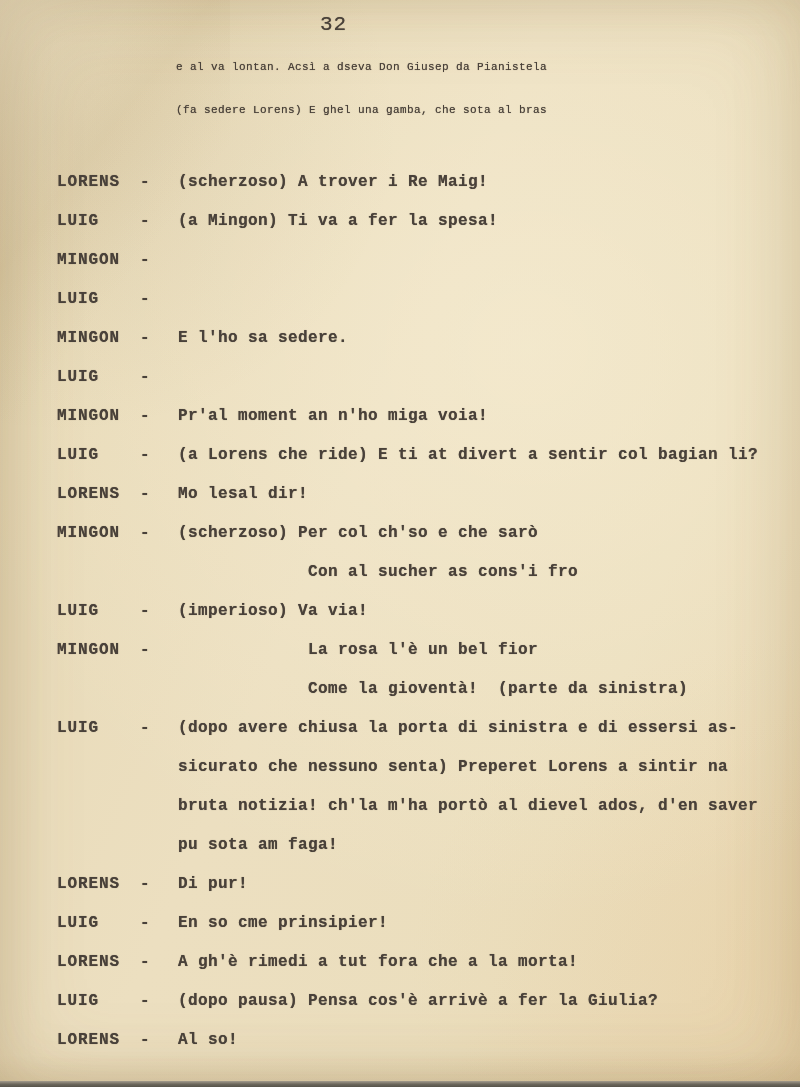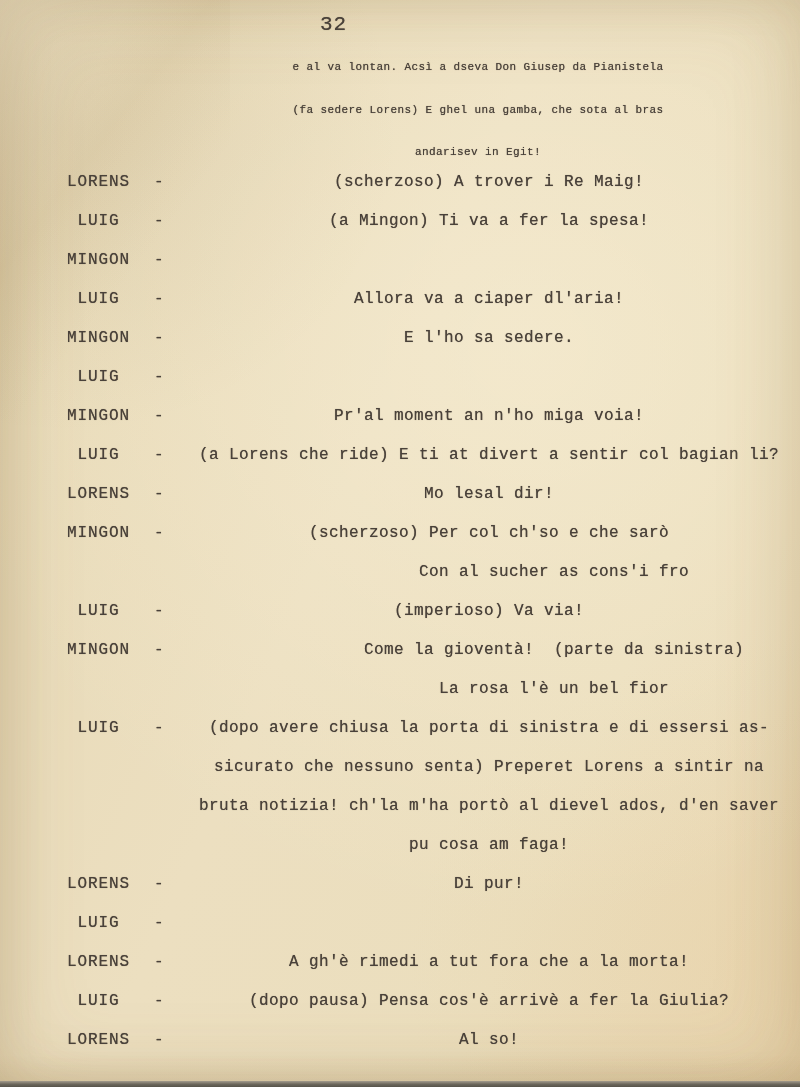--- a/index.html
+++ b/index.html
@@ -33,50 +33,49 @@
   }
   .bottom-shade {
     position: absolute; left: 0; right: 0; bottom: 6px; height: 26px;
     background: linear-gradient(rgba(150,120,70,0) 0%, rgba(150,120,70,0.10) 100%);
     pointer-events: none;
   }
   .ink {
     color: #4941356;
     color: #49413a;
     text-shadow: 0 0 0.7px rgba(62,52,40,0.75);
-    text-align: center;
   }
   .page-number {
     position: absolute; left: 320px; top: 13px;
     font-size: 21px; letter-spacing: 1px;
   }
   .opening {
     position: absolute; left: 176px; top: 46px; right: 20px;
     font-size: 11px; line-height: 42.5px;
     letter-spacing: 0.4px; white-space: pre;
   }
   .dialogue {
     position: absolute; left: 0; top: 163px; right: 0;
     font-size: 16px; line-height: 39px; letter-spacing: 0.4px;
   }
-  .entry { display: flex; align-items: flex-start; padding-left: 57px; }
+  .entry { display: flex; align-items: flex-start; padding-left: 57px; font-weight: bold; }
   .speaker { width: 83px; flex: 0 0 83px; letter-spacing: 0.9px; white-space: pre; }
   .dash { width: 38px; flex: 0 0 38px; white-space: pre; }
   .lines { flex: 1 1 auto; min-width: 0; }
   .dline { white-space: pre; }
 </style>
 </head>
 <body>
 
 <div class="paper"></div>
 <div class="crease"></div>
 
 <div class="page-number ink">32</div>
 
-<div class="opening ink"><div>e al va lontan. Acsì a dseva Don Giusep da Pianistela</div><div>(fa sedere Lorens) E ghel una gamba, che sota al bras</div><div>andarisev in Egit!</div></div>
+<div class="opening ink"><div>e al va lontan. Acsì a dseva Don Giusep da Pianistela</div><div>(fa sedere Lorens) E ghel una gamba, che sota al bras</div></div>
 
 <div class="dialogue ink">
   <div class="entry">
     <div class="speaker">LORENS</div>
     <div class="dash">-</div>
     <div class="lines">
         <div class="dline">(scherzoso) A trover i Re Maig!</div>
       </div>
   </div>
 
@@ -89,23 +88,20 @@
   </div>
 
   <div class="entry">
     <div class="speaker">MINGON</div>
     <div class="dash">-</div>
   </div>
 
   <div class="entry">
     <div class="speaker">LUIG</div>
     <div class="dash">-</div>
-    <div class="lines">
-        <div class="dline">Allora va a ciaper dl'aria!</div>
-      </div>
   </div>
 
   <div class="entry">
     <div class="speaker">MINGON</div>
     <div class="dash">-</div>
     <div class="lines">
         <div class="dline">E l'ho sa sedere.</div>
       </div>
   </div>
 
@@ -152,47 +148,50 @@
     <div class="dash">-</div>
     <div class="lines">
         <div class="dline">(imperioso) Va via!</div>
       </div>
   </div>
 
   <div class="entry">
     <div class="speaker">MINGON</div>
     <div class="dash">-</div>
     <div class="lines">
+        <div class="dline">             La rosa l'è un bel fior</div>
         <div class="dline">             Come la gioventà!  (parte da sinistra)</div>
-        <div class="dline">             La rosa l'è un bel fior</div>
       </div>
   </div>
 
   <div class="entry">
     <div class="speaker">LUIG</div>
     <div class="dash">-</div>
     <div class="lines">
         <div class="dline">(dopo avere chiusa la porta di sinistra e di essersi as-</div>
         <div class="dline">sicurato che nessuno senta) Preperet Lorens a sintir na</div>
         <div class="dline">bruta notizia! ch'la m'ha portò al dievel ados, d'en saver</div>
-        <div class="dline">pu cosa am faga!</div>
+        <div class="dline">pu sota am faga!</div>
       </div>
   </div>
 
   <div class="entry">
     <div class="speaker">LORENS</div>
     <div class="dash">-</div>
     <div class="lines">
         <div class="dline">Di pur!</div>
       </div>
   </div>
 
   <div class="entry">
     <div class="speaker">LUIG</div>
     <div class="dash">-</div>
+    <div class="lines">
+        <div class="dline">En so cme prinsipier!</div>
+      </div>
   </div>
 
   <div class="entry">
     <div class="speaker">LORENS</div>
     <div class="dash">-</div>
     <div class="lines">
         <div class="dline">A gh'è rimedi a tut fora che a la morta!</div>
       </div>
   </div>
 

